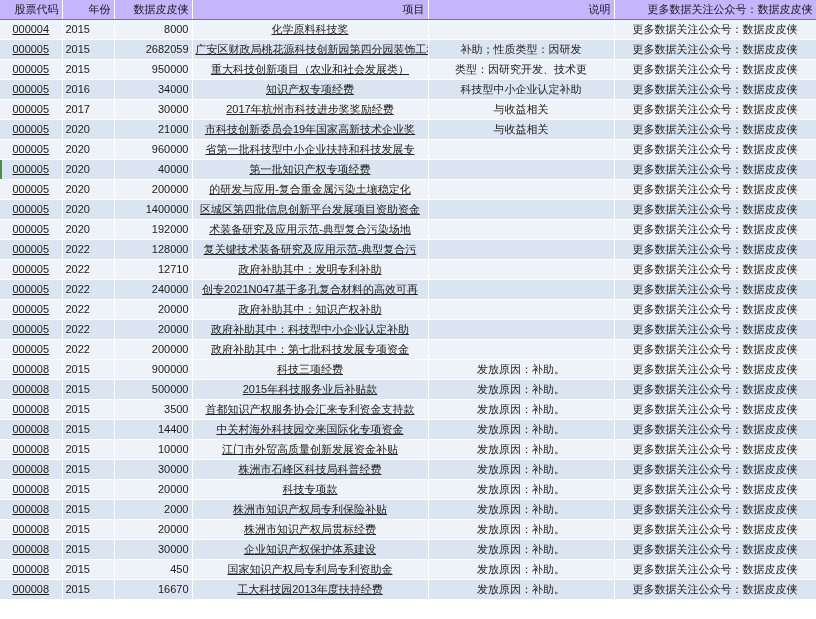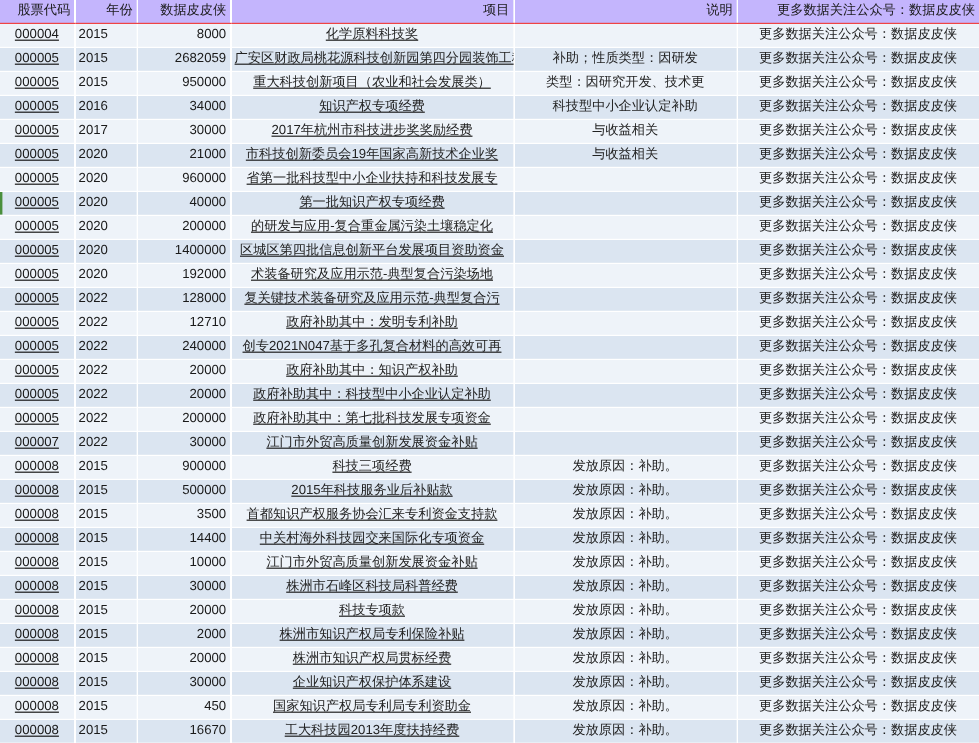--- a/index.html
+++ b/index.html
@@ -213,28 +213,20 @@
         <td class="note">更多数据关注公众号：数据皮皮侠</td>
       </tr>
       <tr class="band-a">
         <td class="code">000005</td>
         <td class="year">2022</td>
         <td class="amount">200000</td>
         <td class="item">政府补助其中：第七批科技发展专项资金</td>
         <td class="desc"></td>
         <td class="note">更多数据关注公众号：数据皮皮侠</td>
       </tr>
-      <tr class="band-b">
-        <td class="code">000007</td>
-        <td class="year">2022</td>
-        <td class="amount">30000</td>
-        <td class="item">江门市外贸高质量创新发展资金补贴</td>
-        <td class="desc"></td>
-        <td class="note">更多数据关注公众号：数据皮皮侠</td>
-      </tr>
       <tr class="band-a">
         <td class="code">000008</td>
         <td class="year">2015</td>
         <td class="amount">900000</td>
         <td class="item">科技三项经费</td>
         <td class="desc">发放原因：补助。</td>
         <td class="note">更多数据关注公众号：数据皮皮侠</td>
       </tr>
       <tr class="band-b">
         <td class="code">000008</td>

